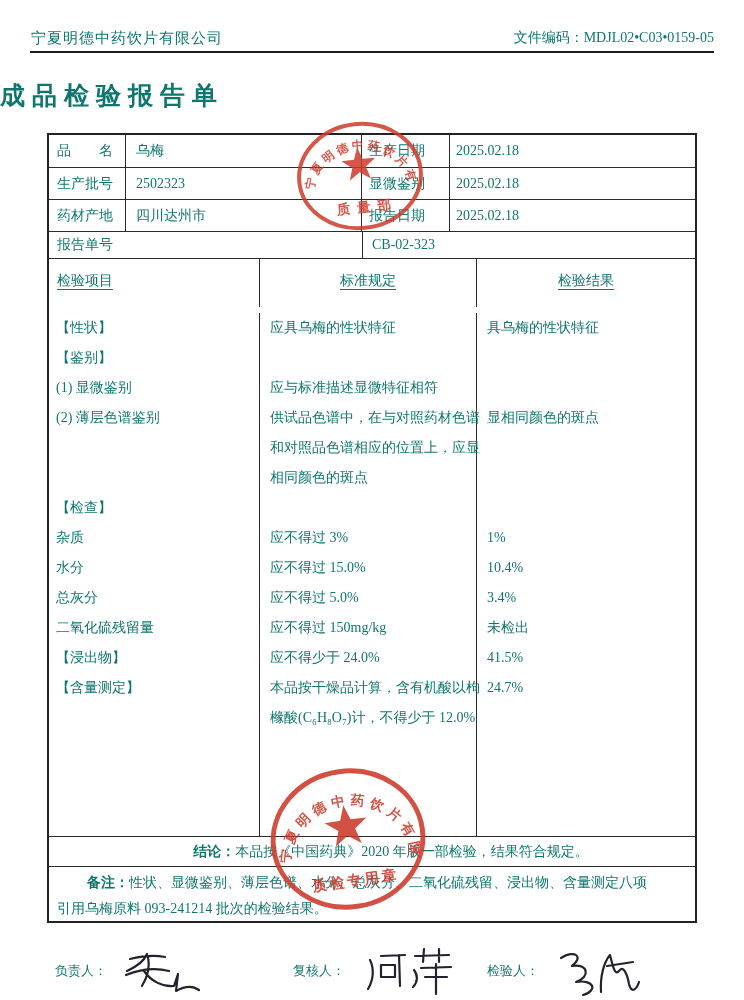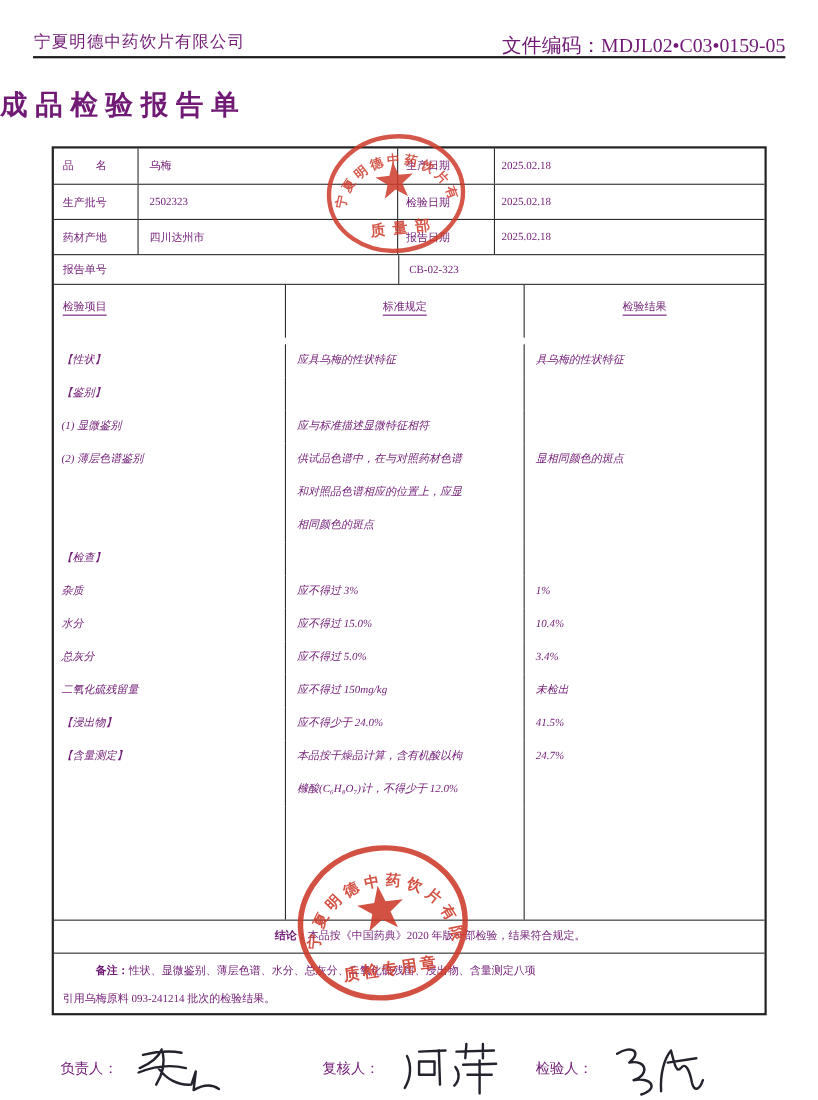--- a/index.html
+++ b/index.html
@@ -1,44 +1,44 @@
 <!DOCTYPE html>
 <html><head>
 <meta charset="utf-8">
 <style>
   html,body{margin:0;padding:0;background:#e8e8e8;}
   .page{position:relative;width:744px;height:1000px;background:#ffffff;margin:0 auto;
-        font-family:"Liberation Serif","DejaVu Serif",serif;color:#701a75;overflow:hidden;}
+        font-family:"Liberation Serif","DejaVu Serif",serif;color:#0f766e;overflow:hidden;}
   
   .company{position:absolute;left:31px;top:29px;font-size:15px;letter-spacing:1px;}
-  .doccode{position:absolute;right:30px;top:29px;font-size:18px;}
+  .doccode{position:absolute;right:30px;top:29px;font-size:14px;}
   .header-rule{position:absolute;left:30px;right:30px;top:51px;border-top:2px solid #1a1a1a;}
   .title{position:absolute;left:0;top:79px;width:100%;text-align:left;
          font-size:25px;font-weight:bold;letter-spacing:7px;}
   
-  .report-table{position:absolute;left:47px;top:133px;width:646px;border:2px solid #222;font-size:10px;}
+  .report-table{position:absolute;left:47px;top:133px;width:646px;border:2px solid #222;font-size:14px;}
   .irow{display:flex;align-items:center;border-bottom:1px solid #2b2b2b;}
   .irow.h32{height:32px}.irow.h31{height:31px}.irow.h26{height:26px}
   .ic{height:100%;display:flex;align-items:center;box-sizing:border-box;}
   .ic.l1{width:77px;border-right:1px solid #2b2b2b;padding-left:8px;}
   .ic.v1{width:236px;border-right:1px solid #2b2b2b;padding-left:10px;}
   .ic.l2{width:88px;border-right:1px solid #2b2b2b;padding-left:7px;}
   .ic.v2{flex:1;padding-left:6px;}
   .ic.rl{width:314px;border-right:1px solid #2b2b2b;padding-left:8px;}
   .ic.rv{flex:1;padding-left:9px;}
   
   .dhead{display:flex;height:48px;}
   .dh{box-sizing:border-box;padding-top:13px;}
   .dh1{width:211px;border-right:1px solid #2b2b2b;padding-left:8px;}
   .dh2{width:217px;border-right:1px solid #2b2b2b;text-align:center;}
   .dh3{flex:1;text-align:center;}
   .dh span{text-decoration:underline;text-underline-offset:4px;}
   
   .dbody{padding-top:6px;}
-  .drow{display:flex;font-style:italic;}
+  .drow{display:flex;}
   .drow.h30{height:30px}.drow.h60{height:60px}.drow.h90{height:90px}.drow.fill{height:103px}
   .dc{box-sizing:border-box;height:100%;}
   .dc1{width:211px;border-right:1px solid #2b2b2b;padding-left:7px;}
   .dc2{width:217px;border-right:1px solid #2b2b2b;padding-left:10px;}
   .dc3{flex:1;padding-left:10px;}
   .ln{height:30px;line-height:30px;white-space:nowrap;}
   
   .concl{border-top:1px solid #2b2b2b;height:30px;line-height:30px;padding-left:38px;box-sizing:border-box;text-align:center;}
   .remark{border-top:1px solid #2b2b2b;height:55px;padding-top:3px;box-sizing:border-box;}
   .remark .r1{padding-left:38px;line-height:26px;}
@@ -68,21 +68,21 @@
 
     <div class="irow h32">
       <div class="ic l1">品　　名</div>
       <div class="ic v1">乌梅</div>
       <div class="ic l2">生产日期</div>
       <div class="ic v2">2025.02.18</div>
     </div>
     <div class="irow h31">
       <div class="ic l1">生产批号</div>
       <div class="ic v1">2502323</div>
-      <div class="ic l2">检验日期</div>
+      <div class="ic l2">显微鉴别</div>
       <div class="ic v2">2025.02.18</div>
     </div>
     <div class="irow h31">
       <div class="ic l1">药材产地</div>
       <div class="ic v1">四川达州市</div>
       <div class="ic l2">报告日期</div>
       <div class="ic v2">2025.02.18</div>
     </div>
     <div class="irow h26">
       <div class="ic rl">报告单号</div>

